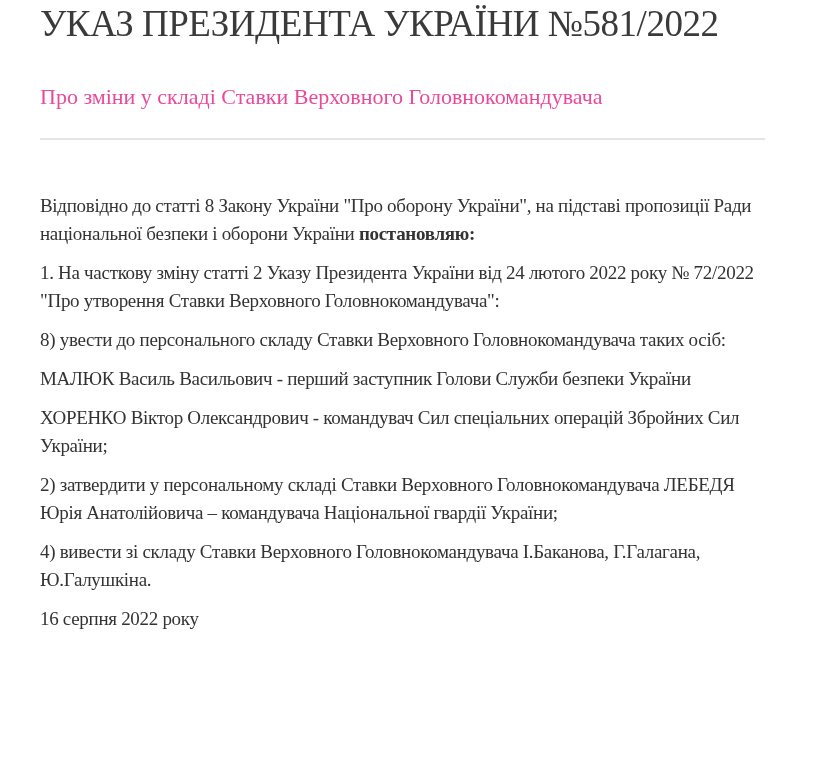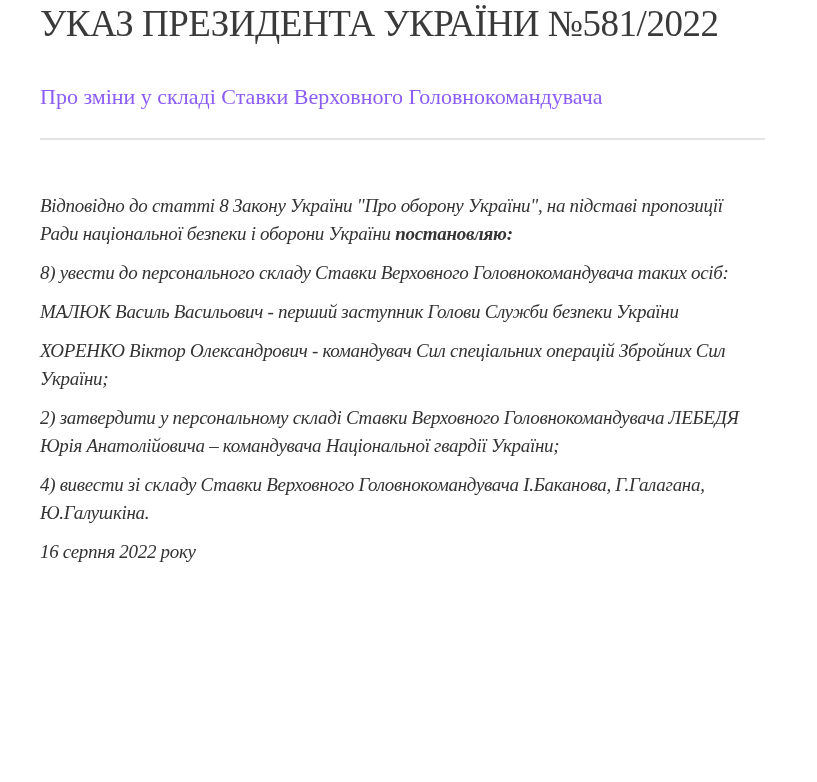--- a/index.html
+++ b/index.html
@@ -23,35 +23,34 @@
     font-weight: normal;
     letter-spacing: -0.5px;
     color: #3a3a3a;
     margin: 0 0 36px 0;
     white-space: nowrap;
   }
   h2.decree-subtitle {
     font-size: 22px;
     line-height: 30px;
     font-weight: normal;
-    color: #8b5cf6;
+    color: #ec4899;
     margin: 0 0 26px 0;
   }
   hr.divider {
     border: none;
     border-top: 2px solid #e4e4e4;
     margin: 0 0 52px 0;
   }
   .decree-body p {
     font-size: 19px;
     line-height: 28px;
     letter-spacing: -0.3px;
     margin: 0 0 11px 0;
     color: #333333;
-    font-style: italic;
   }
   .decree-body p.bold,
   .decree-body strong {
     font-weight: bold;
   }
 </style>
 </head>
 <body>
 
 <main class="decree">
@@ -59,20 +58,21 @@
   <h1 class="decree-title">УКАЗ ПРЕЗИДЕНТА УКРАЇНИ №581/2022</h1>
 
   <h2 class="decree-subtitle">Про зміни у складі Ставки Верховного Головнокомандувача</h2>
 
   <hr class="divider">
 
   <section class="decree-body">
 
     <p><span>Відповідно до статті 8 Закону України "Про оборону України", на підставі пропозиції Ради національної безпеки і оборони України </span><strong>постановляю:</strong></p>
 
+    <p>1. На часткову зміну статті 2 Указу Президента України від 24 лютого 2022 року № 72/2022 "Про утворення Ставки Верховного Головнокомандувача":</p>
 
     <p>8) увести до персонального складу Ставки Верховного Головнокомандувача таких осіб:</p>
 
     <p>МАЛЮК Василь Васильович - перший заступник Голови Служби безпеки України</p>
 
 
     <p>ХОРЕНКО Віктор Олександрович - командувач Сил спеціальних операцій Збройних Сил України;</p>
 
     <p>2) затвердити у персональному складі Ставки Верховного Головнокомандувача ЛЕБЕДЯ Юрія Анатолійовича – командувача Національної гвардії України;</p>
 

